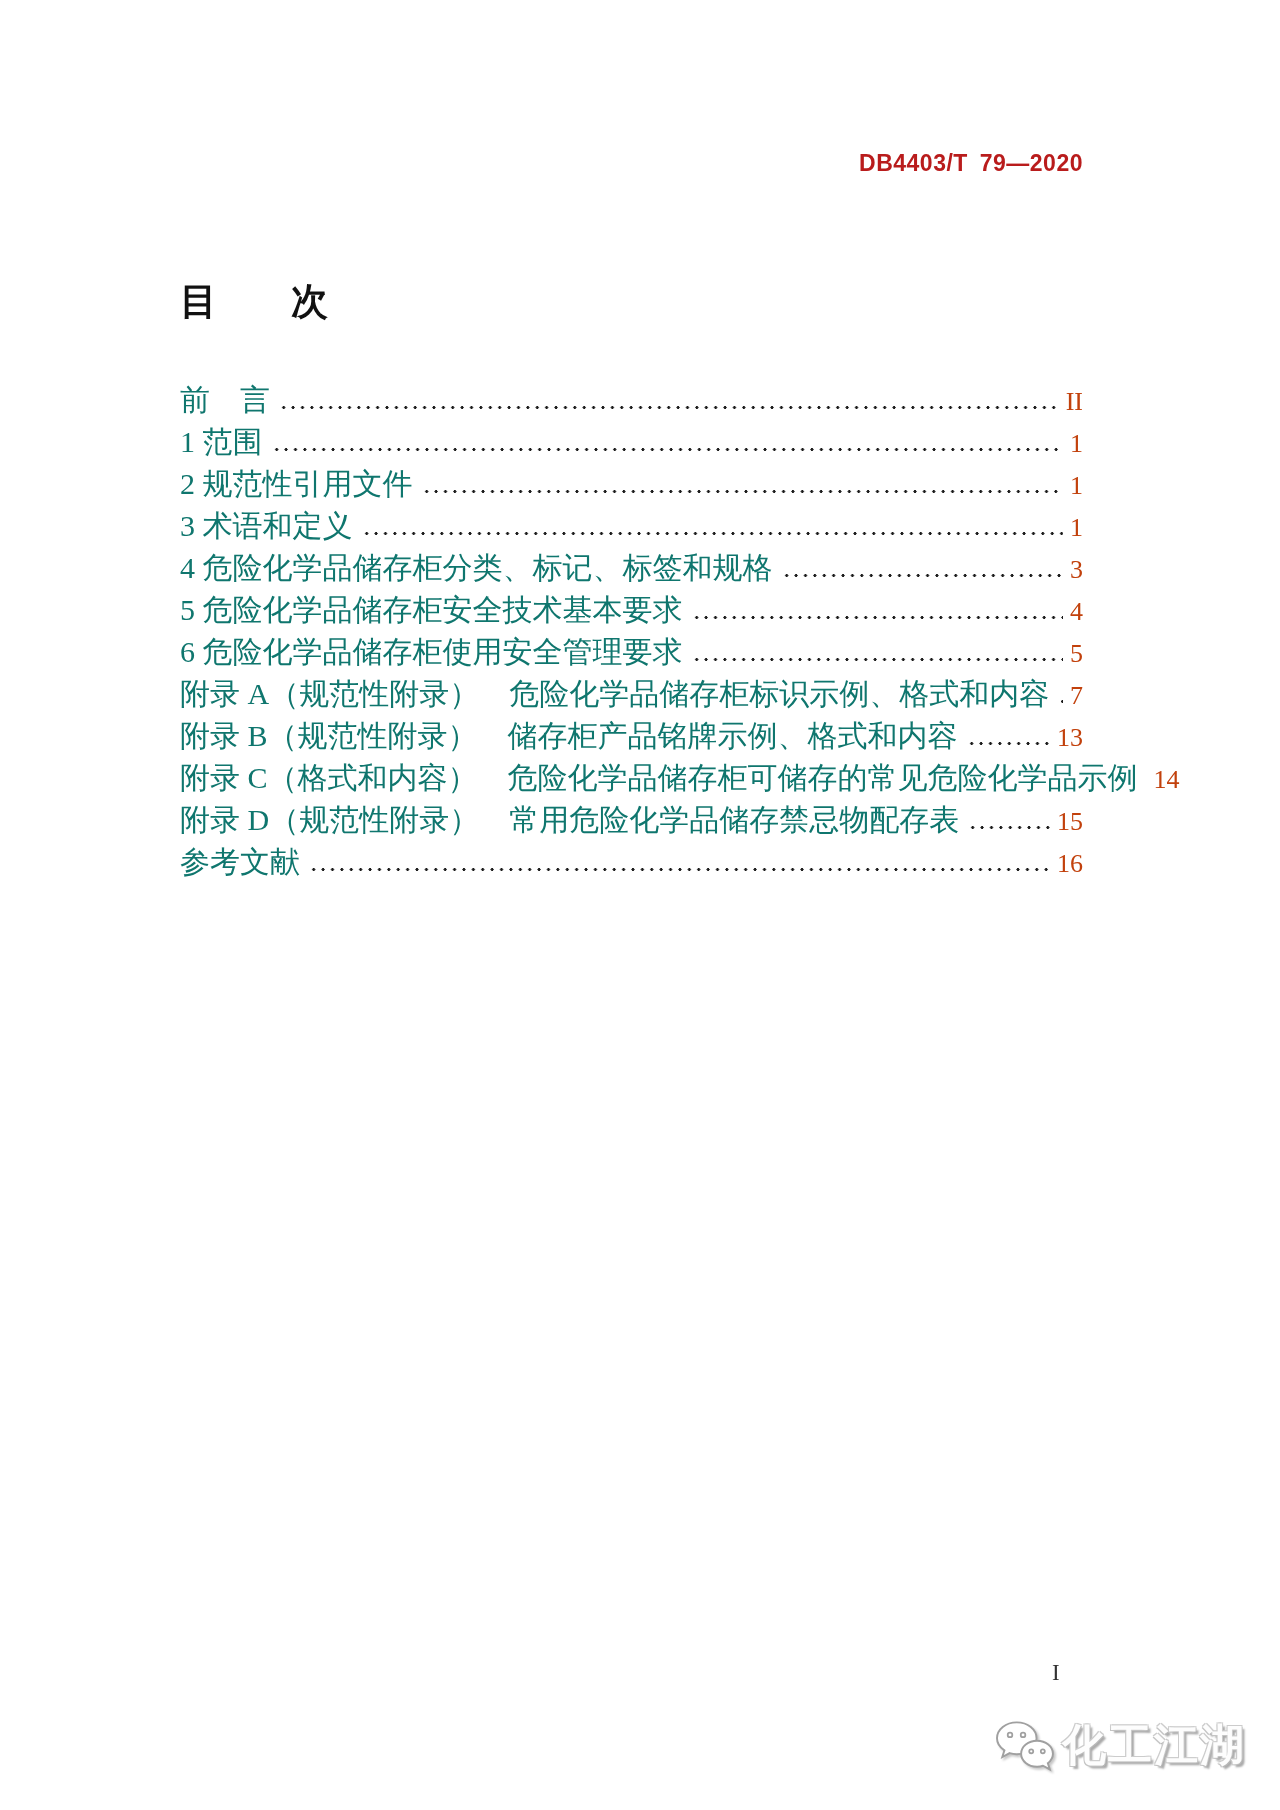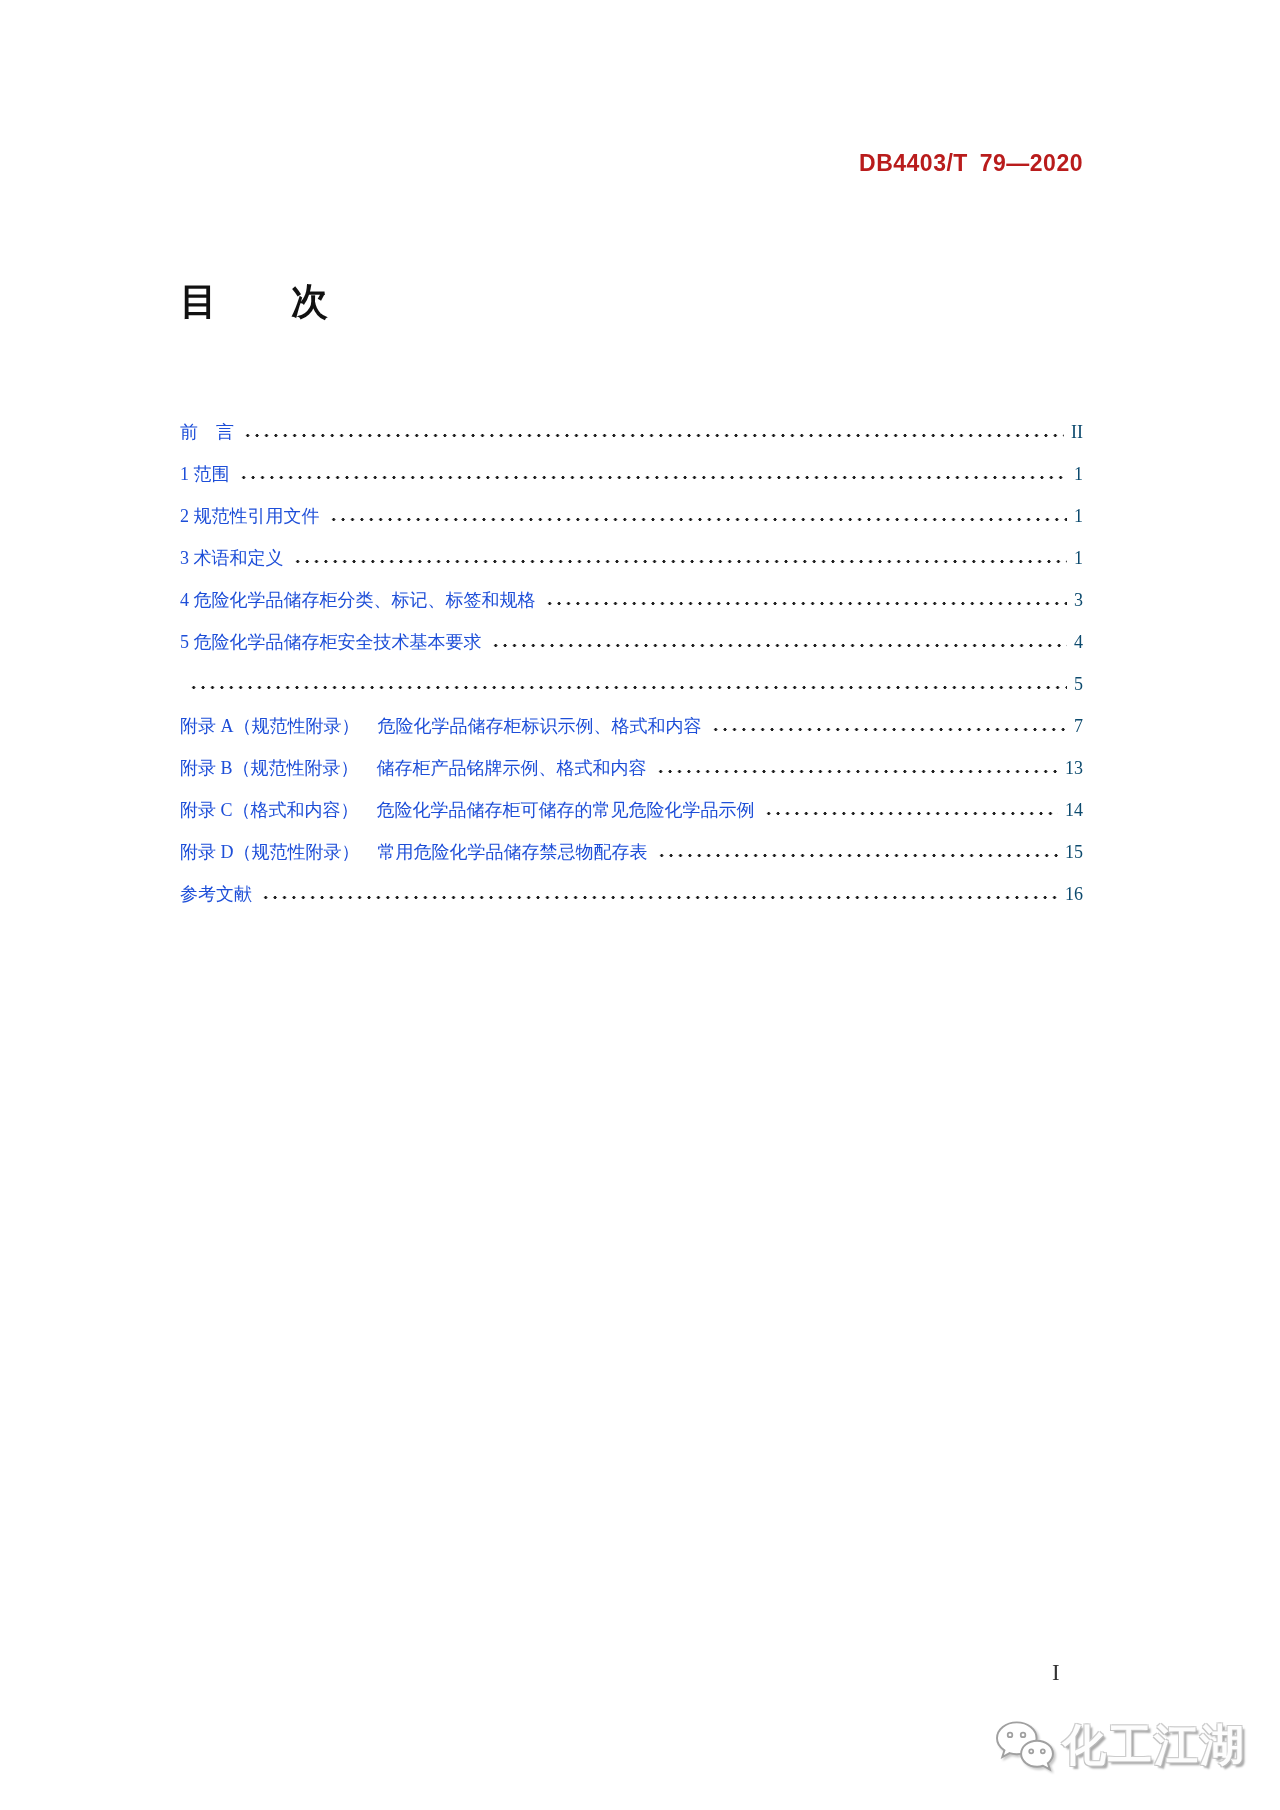--- a/index.html
+++ b/index.html
@@ -47,41 +47,40 @@
     top: 379px;
     left: 180px;
     width: 903px;
   }
   .toc-row {
     display: flex;
     align-items: baseline;
     height: 42px;
   }
   .toc-label {
-    font-size: 18px;
+    font-size: 30px;
     line-height: 42px;
     white-space: pre;
-    color: #1d4ed8;
+    color: #0f766e;
   }
   .toc-leader {
     flex: 1 1 auto;
     height: 5px;
     margin-left: 9px;
     margin-right: 7px;
     background-image: radial-gradient(circle, #1b1b1b 1.3px, rgba(0,0,0,0) 1.75px);
     background-size: 9.4px 5px;
     background-repeat: repeat-x;
     background-position: left center;
   }
   .toc-page {
-    font-size: 18px;
+    font-size: 26px;
     line-height: 42px;
-    color: #0c4a6e;
-    white-space: pre;
-    margin-top: 32px;
+    color: #c2410c;
+    white-space: pre;
   }
 
   
   .footer-page {
     position: absolute;
     top: 1660px;
     left: 1052px;
     font-size: 23px;
     color: #333333;
   }
@@ -151,20 +150,21 @@
       <span class="toc-page">3</span>
     </div>
 
     <div class="toc-row">
       <span class="toc-label">5 危险化学品储存柜安全技术基本要求</span>
       <span class="toc-leader"></span>
       <span class="toc-page">4</span>
     </div>
 
     <div class="toc-row">
+      <span class="toc-label">6 危险化学品储存柜使用安全管理要求</span>
       <span class="toc-leader"></span>
       <span class="toc-page">5</span>
     </div>
 
     <div class="toc-row">
       <span class="toc-label">附录 A（规范性附录）　危险化学品储存柜标识示例、格式和内容</span>
       <span class="toc-leader"></span>
       <span class="toc-page">7</span>
     </div>
 

